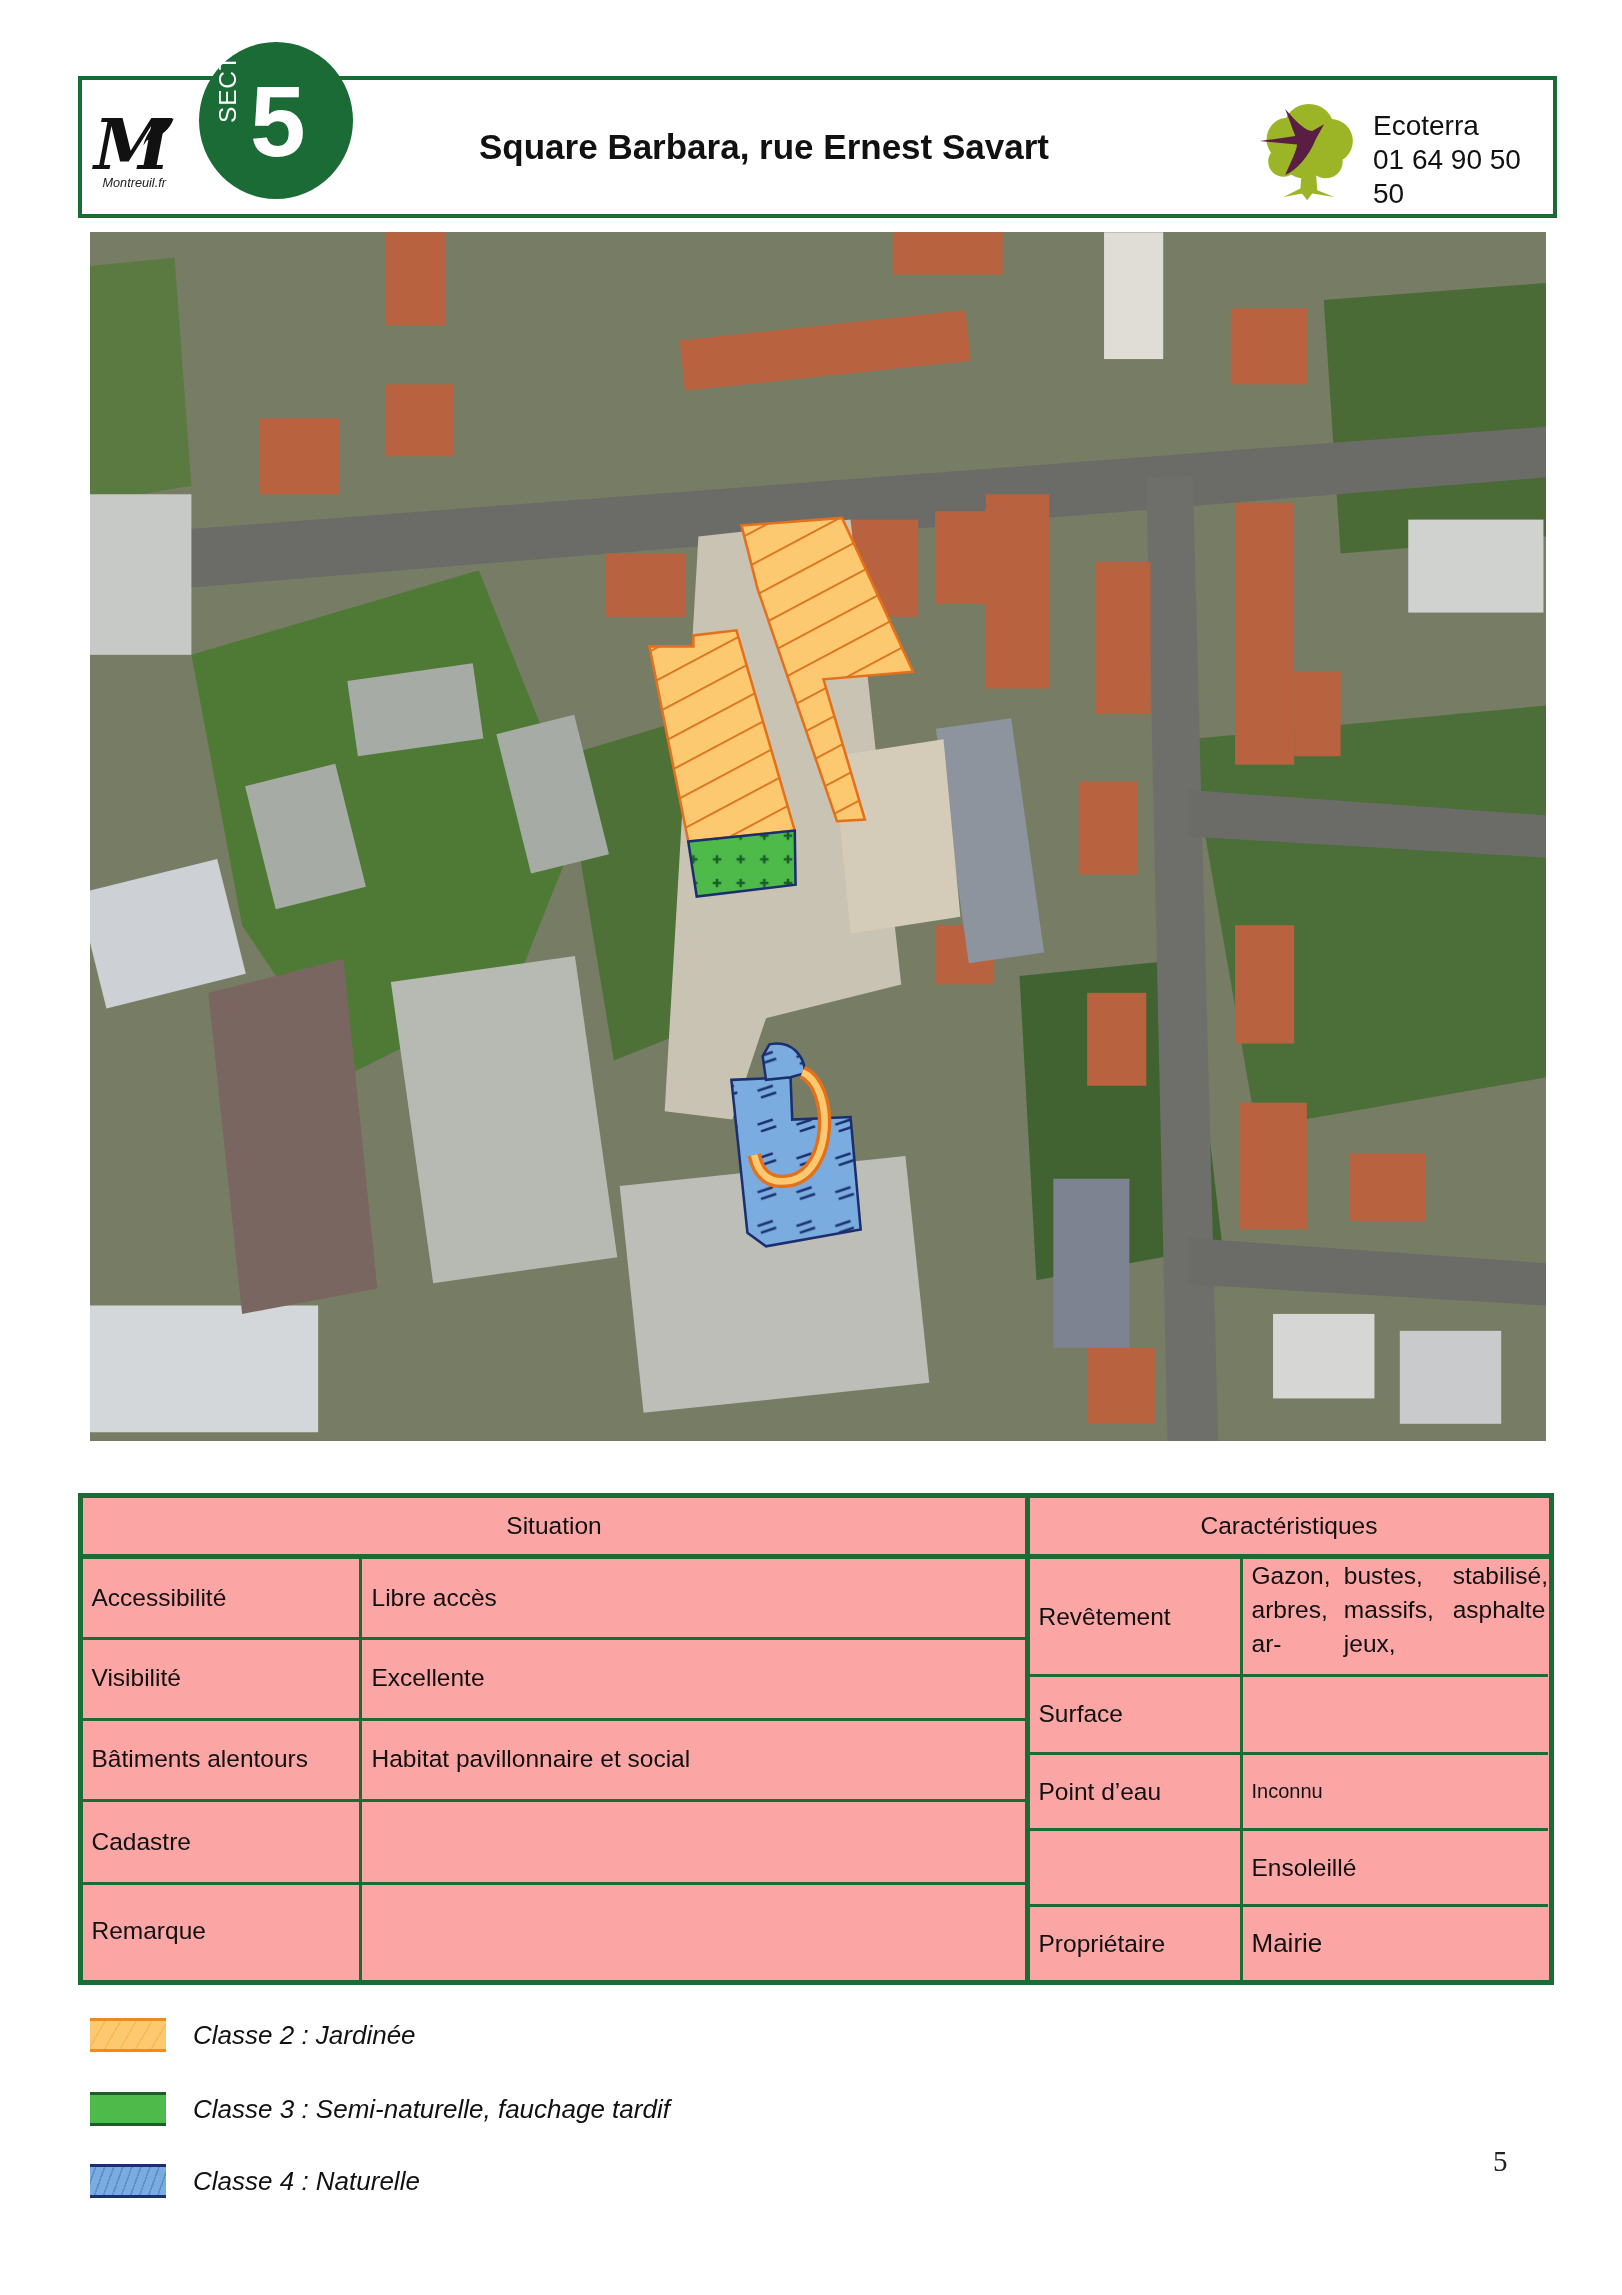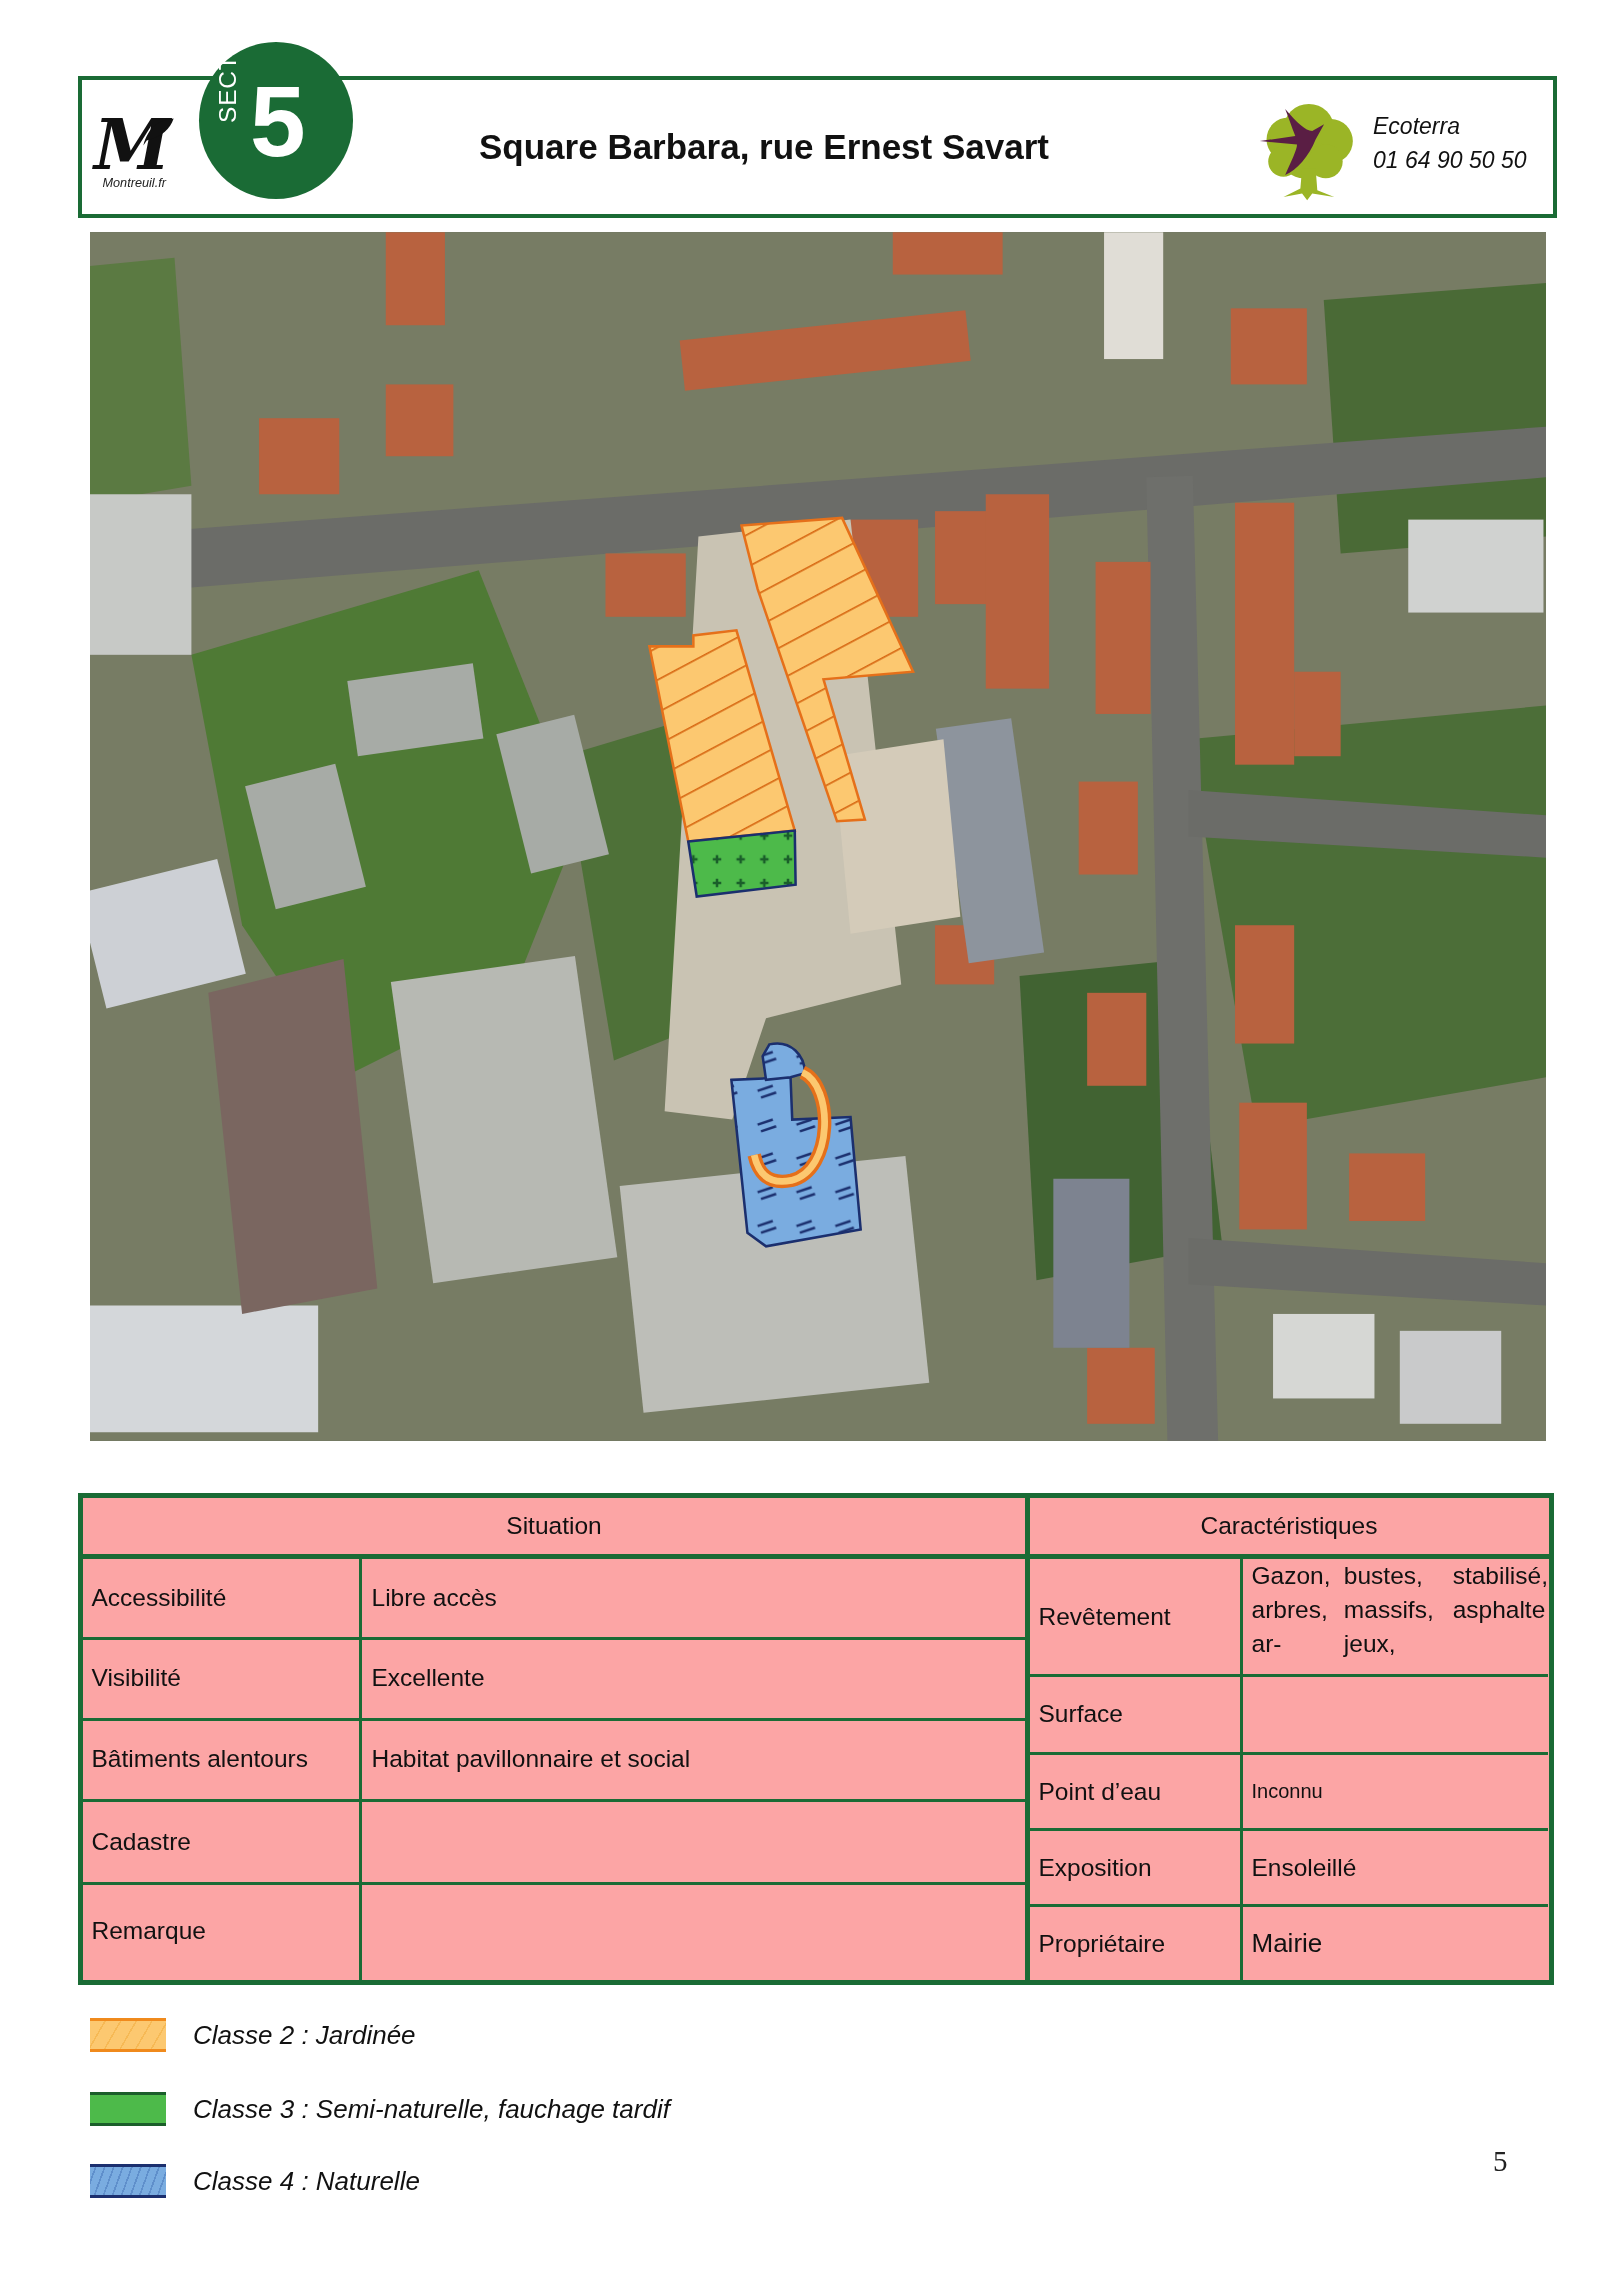--- a/index.html
+++ b/index.html
@@ -16,21 +16,21 @@
             font-style:italic; font-size:12.7px; color:#222; }
   .sector-badge { position:absolute; left:117px; top:-38px; width:154px; height:157px; border-radius:50%;
             background:#1a6b35; }
   .sector-badge .sector-word { position:absolute; left:15px; top:81px; transform-origin:left top;
             transform:rotate(-90deg); color:#fff; font-size:24.5px; letter-spacing:0.8px; white-space:nowrap; }
   .sector-badge .sector-num { position:absolute; left:51px; top:29px; color:#fff; font-weight:bold;
             font-size:100px; line-height:1; }
   .page-title { position:absolute; left:397px; top:47px; font-weight:bold; font-size:35px; color:#111;
             white-space:nowrap; }
   .eco-logo { position:absolute; left:1171px; top:17px; width:110px; height:106px; }
-  .eco-text { position:absolute; left:1291px; top:29px; font-size:23px; line-height:34px; color:#111;font-style:italic; }
+  .eco-text { position:absolute; left:1291px; top:29px; font-size:28px; line-height:34px; color:#111; }
 
   
   .map { position:absolute; left:90px; top:232px; width:1456px; height:1209px; overflow:hidden;
          background:#6d7360; }
   .map svg { display:block; }
 
   
   .info-table { position:absolute; left:78px; top:1493px; width:1476px; height:492px;
         box-sizing:border-box; border:5px solid #1a6b35; background:#fca5a5; }
   .cell { position:absolute; box-sizing:border-box; font-size:24.5px; color:#111;
@@ -200,21 +200,20 @@
     <span>Gazon, arbres, ar-</span>
     <span>bustes, massifs, jeux,</span>
     <span>stabilisé, asphalte</span>
   </div>
 
   <div class="cell" style="left:947px;top:179px;width:210px;height:74px">Surface</div>
 
   <div class="cell" style="left:947px;top:257px;width:210px;height:73px">Point d’eau</div>
   <div class="cell" style="left:1160px;top:257px;width:305px;height:73px;font-size:20px">Inconnu</div>
 
-  <div class="cell" style="left:947px;top:333px;width:210px;height:73px">Exposition</div>
   <div class="cell" style="left:1160px;top:333px;width:305px;height:73px">Ensoleillé</div>
 
   <div class="cell" style="left:947px;top:409px;width:210px;height:73px">Propriétaire</div>
   <div class="cell" style="left:1160px;top:409px;width:305px;height:73px;font-size:26px">Mairie</div>
 
   <div class="hline" style="left:0;top:56px;width:1466px;height:5px"></div>
   <div class="vline" style="left:942px;top:0;width:5px;height:482px"></div>
   <div class="vline" style="left:276px;top:61px;width:3.4px;height:421px"></div>
   <div class="vline" style="left:1157px;top:61px;width:3.4px;height:421px"></div>
   <div class="hline" style="left:0;top:139px;width:942px;height:2.5px"></div>

